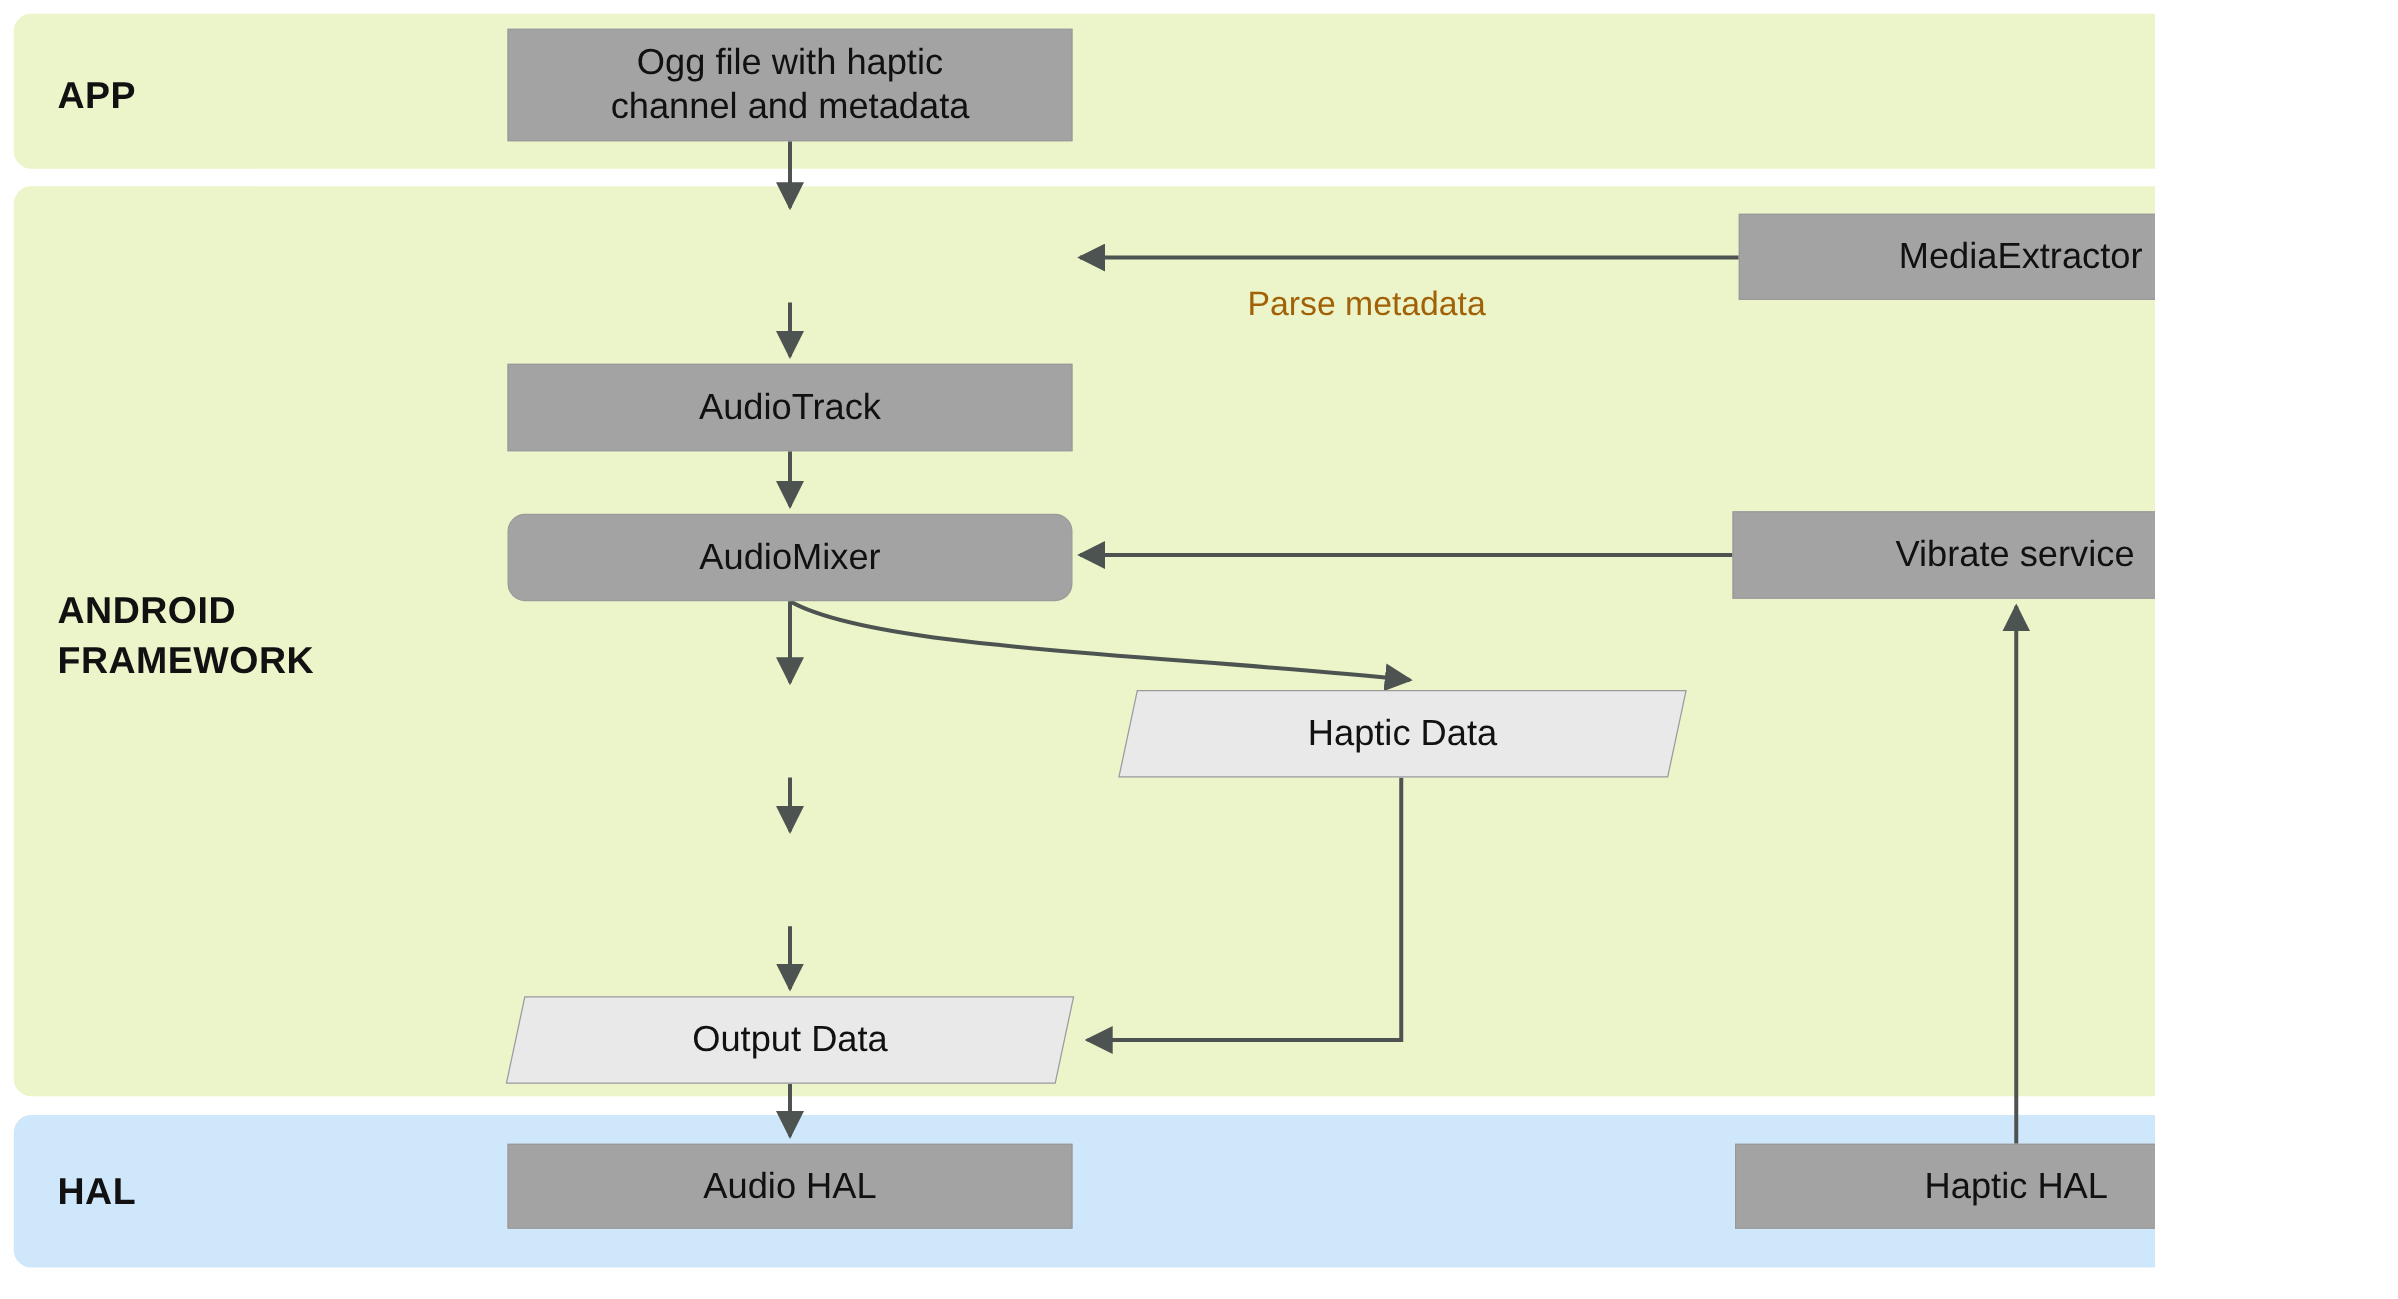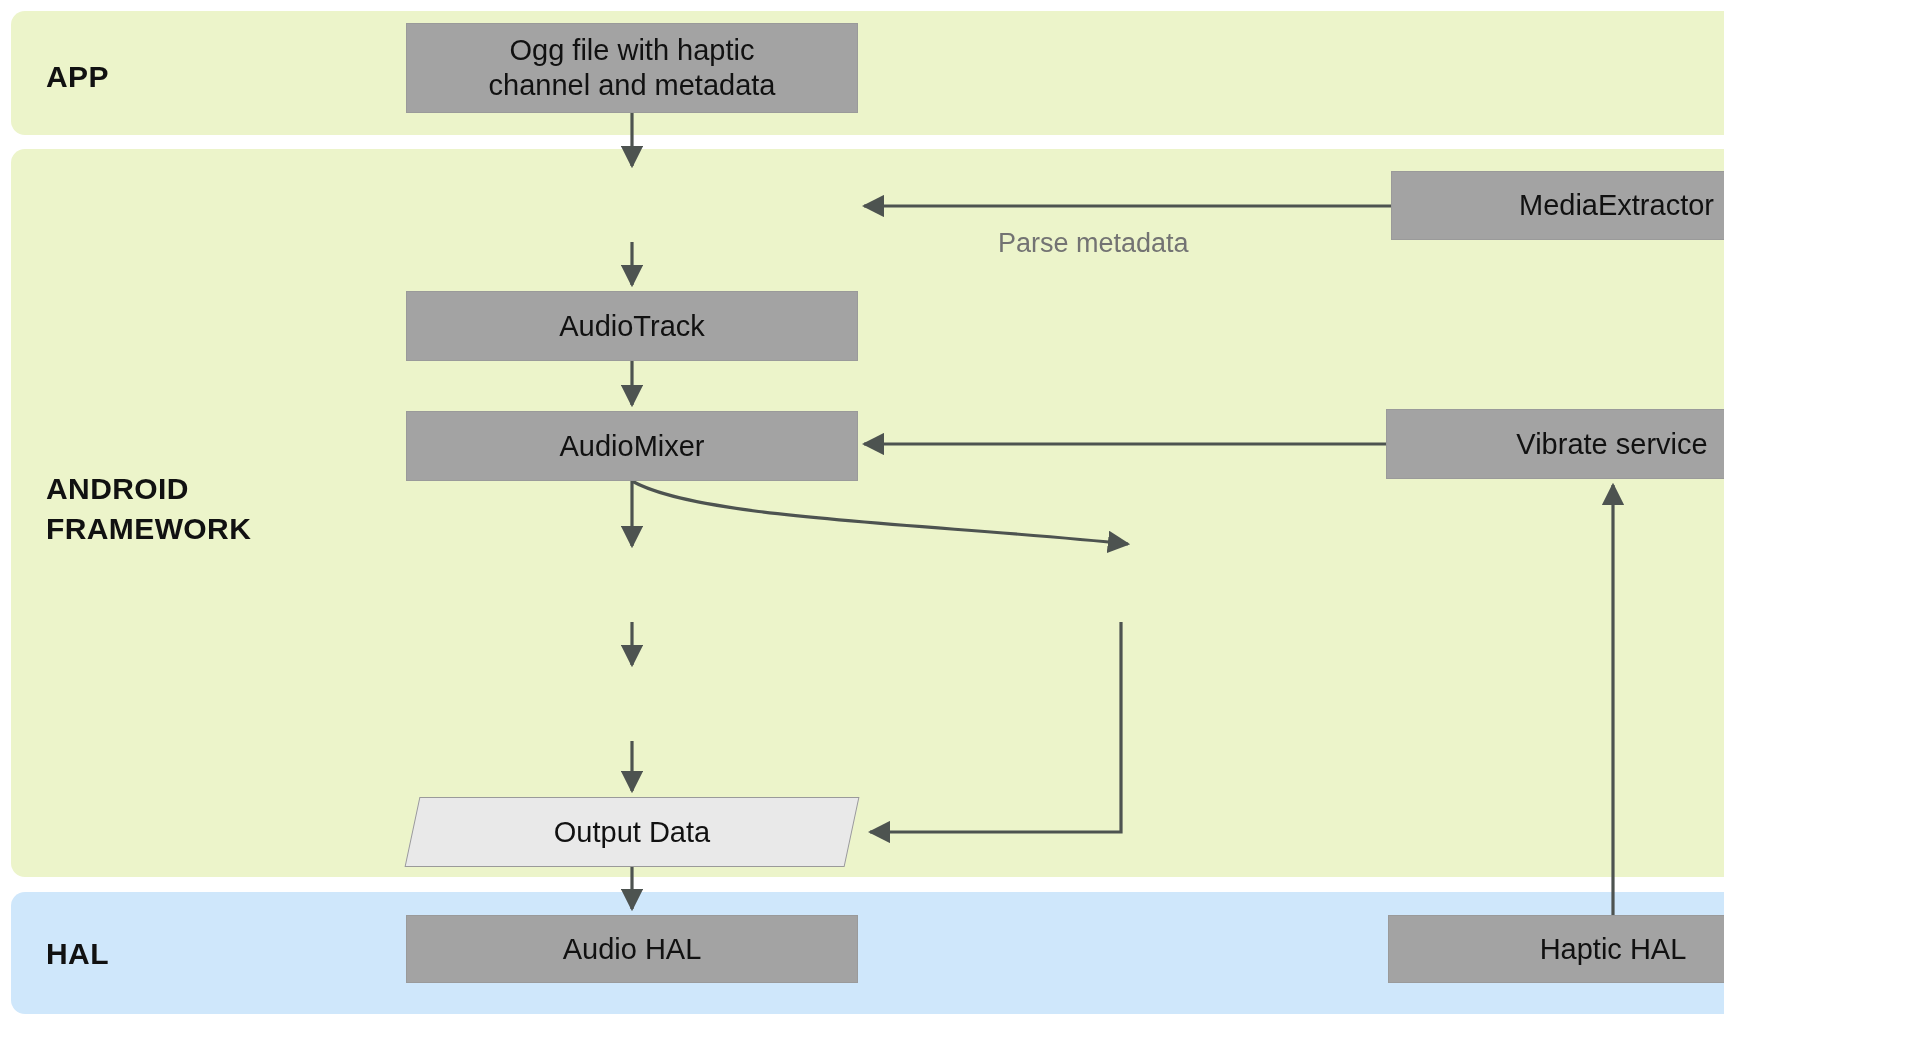--- a/index.html
+++ b/index.html
@@ -66,42 +66,42 @@
     transform: skewX(-12deg);
   }
   .node.para .para-text {
     position: relative;
     z-index: 2;
   }
 
   #node-ogg        { left: 406px;  top: 23px;  width: 452px; height: 90px; }
   #node-mediaplayer{ left: 406px;  top: 172px; width: 452px; height: 70px; }
   #node-audiotrack { left: 406px;  top: 291px; width: 452px; height: 70px; }
-  #node-audiomixer { left: 406px;  top: 411px; width: 452px; height: 70px; }
+  #node-audiomixer { left: 406px;  top: 411px; width: 452px; height: 70px; border-radius: 14px; }
   #node-audiodata  { left: 412px;  top: 552px; width: 440px; height: 70px; }
   #node-audioeffect{ left: 406px;  top: 671px; width: 452px; height: 70px; }
   #node-outputdata { left: 412px;  top: 797px; width: 440px; height: 70px; }
   #node-audiohal   { left: 406px;  top: 915px; width: 452px; height: 68px; }
 
   #node-mediaextractor { left: 1391px; top: 171px; width: 451px; height: 69px; }
   #node-vibrateservice { left: 1386px; top: 409px; width: 452px; height: 70px; }
   #node-hapticdata     { left: 902px;  top: 552px; width: 440px; height: 70px; }
   #node-haptichal      { left: 1388px; top: 915px; width: 450px; height: 68px; }
 
   #edges {
     position: absolute;
     left: 0; top: 0;
     width: 1918px;
     height: 1039px;
     pointer-events: none;
   }
   .edge-label {
     position: absolute;
     font-size: 27px;
-    color: #737373;
+    color: #a16207;
     white-space: nowrap;
   }
   #edge-label-parse { left: 998px; top: 228px; }
 </style>
 </head>
 <body>
 
 <div id="diagram-root">
 
   <div class="band" id="band-app"></div>
@@ -150,20 +150,24 @@
   <div class="node para" id="node-outputdata">
     <div class="para-shape"></div>
     <span class="para-text">Output Data</span>
   </div>
   <div class="node" id="node-mediaextractor">
     <span>MediaExtractor</span>
   </div>
   <div class="node" id="node-vibrateservice">
     <span>Vibrate service</span>
   </div>
+  <div class="node para" id="node-hapticdata">
+    <div class="para-shape"></div>
+    <span class="para-text">Haptic Data</span>
+  </div>
   <div class="node" id="node-haptichal">
     <span>Haptic HAL</span>
   </div>
   <div class="node" id="node-audiohal">
     <span>Audio HAL</span>
   </div>
 
 </div>
 
 </body></html>

